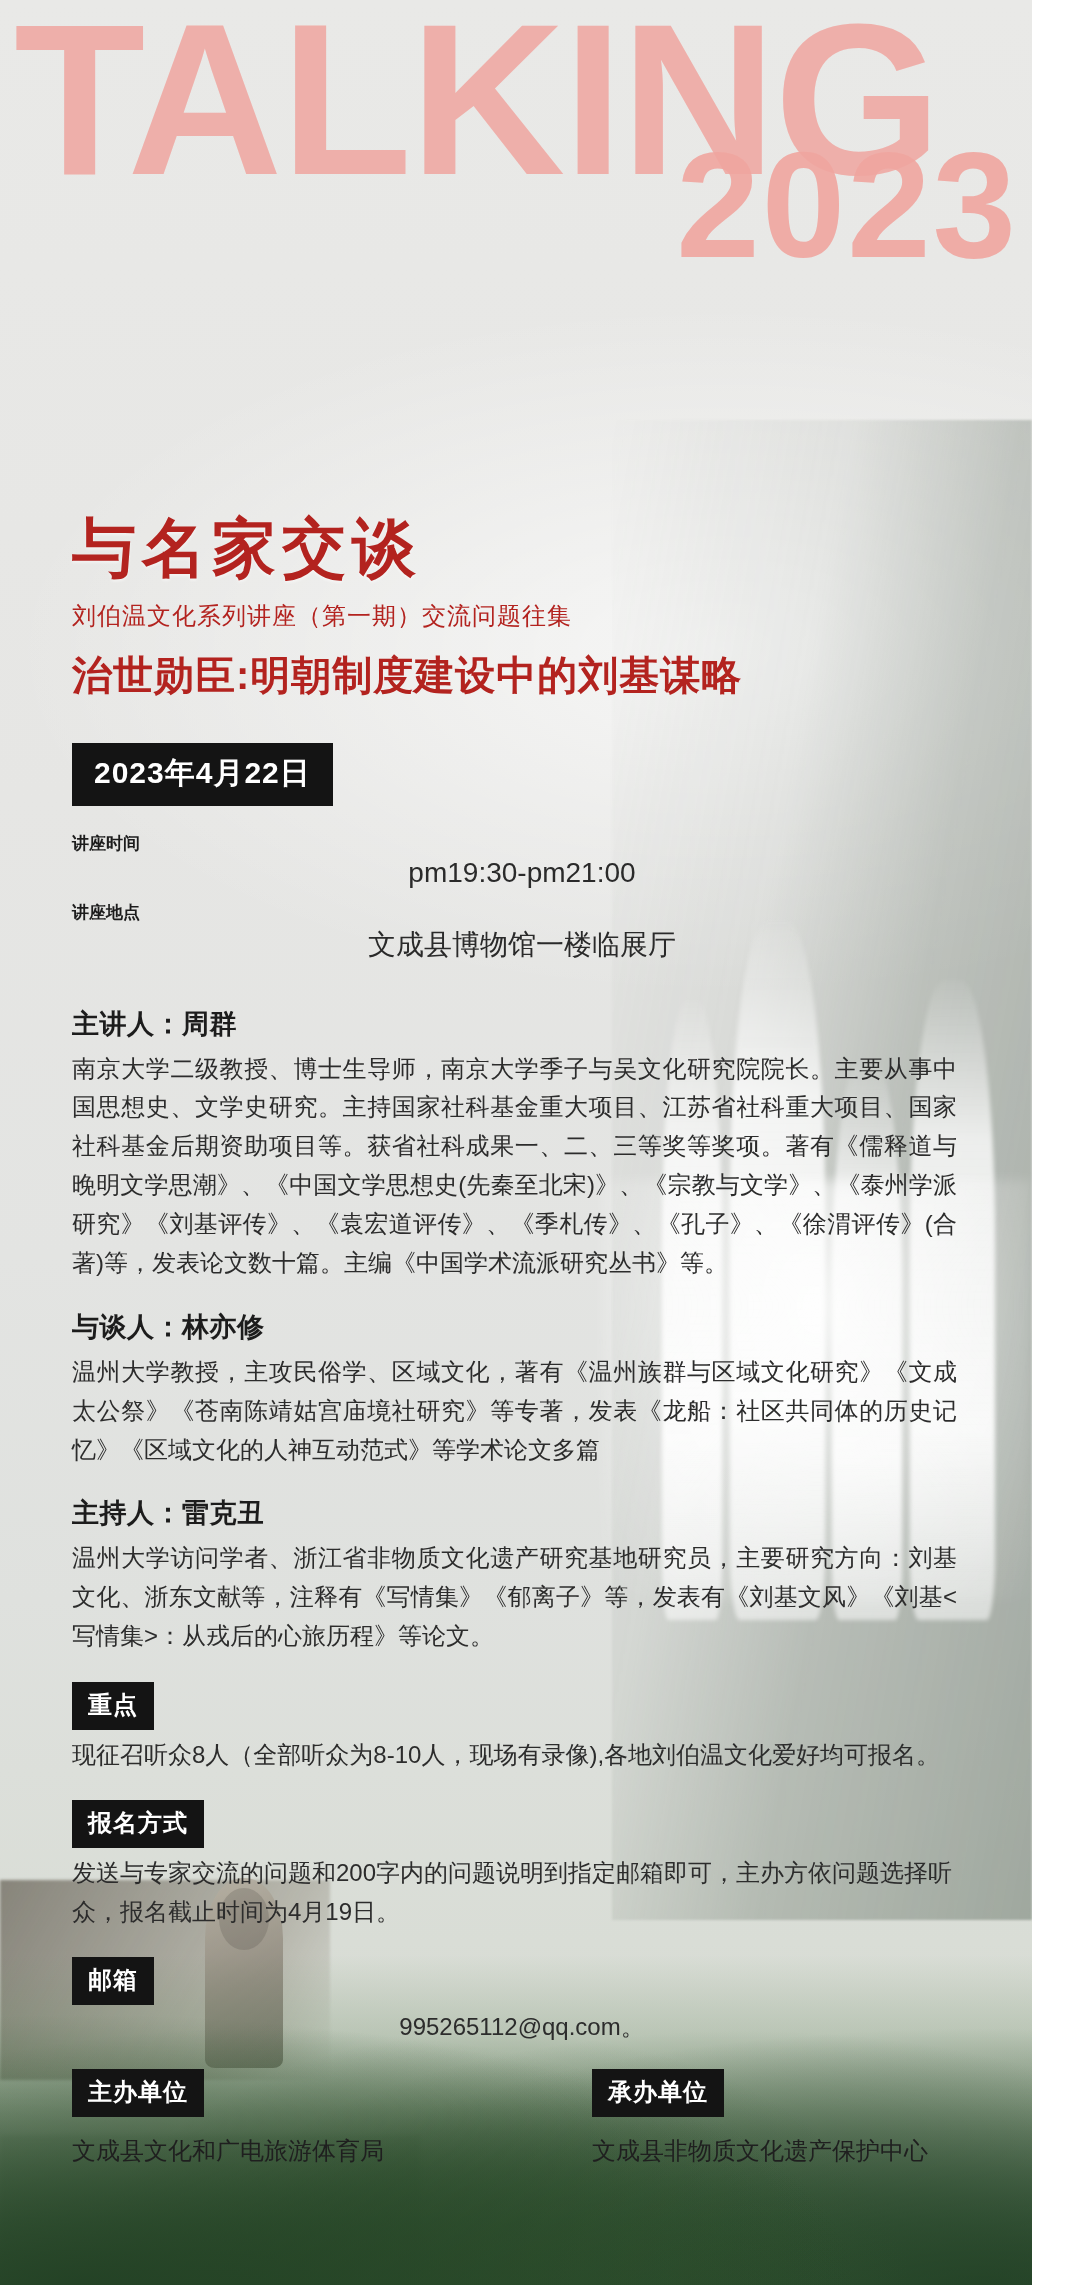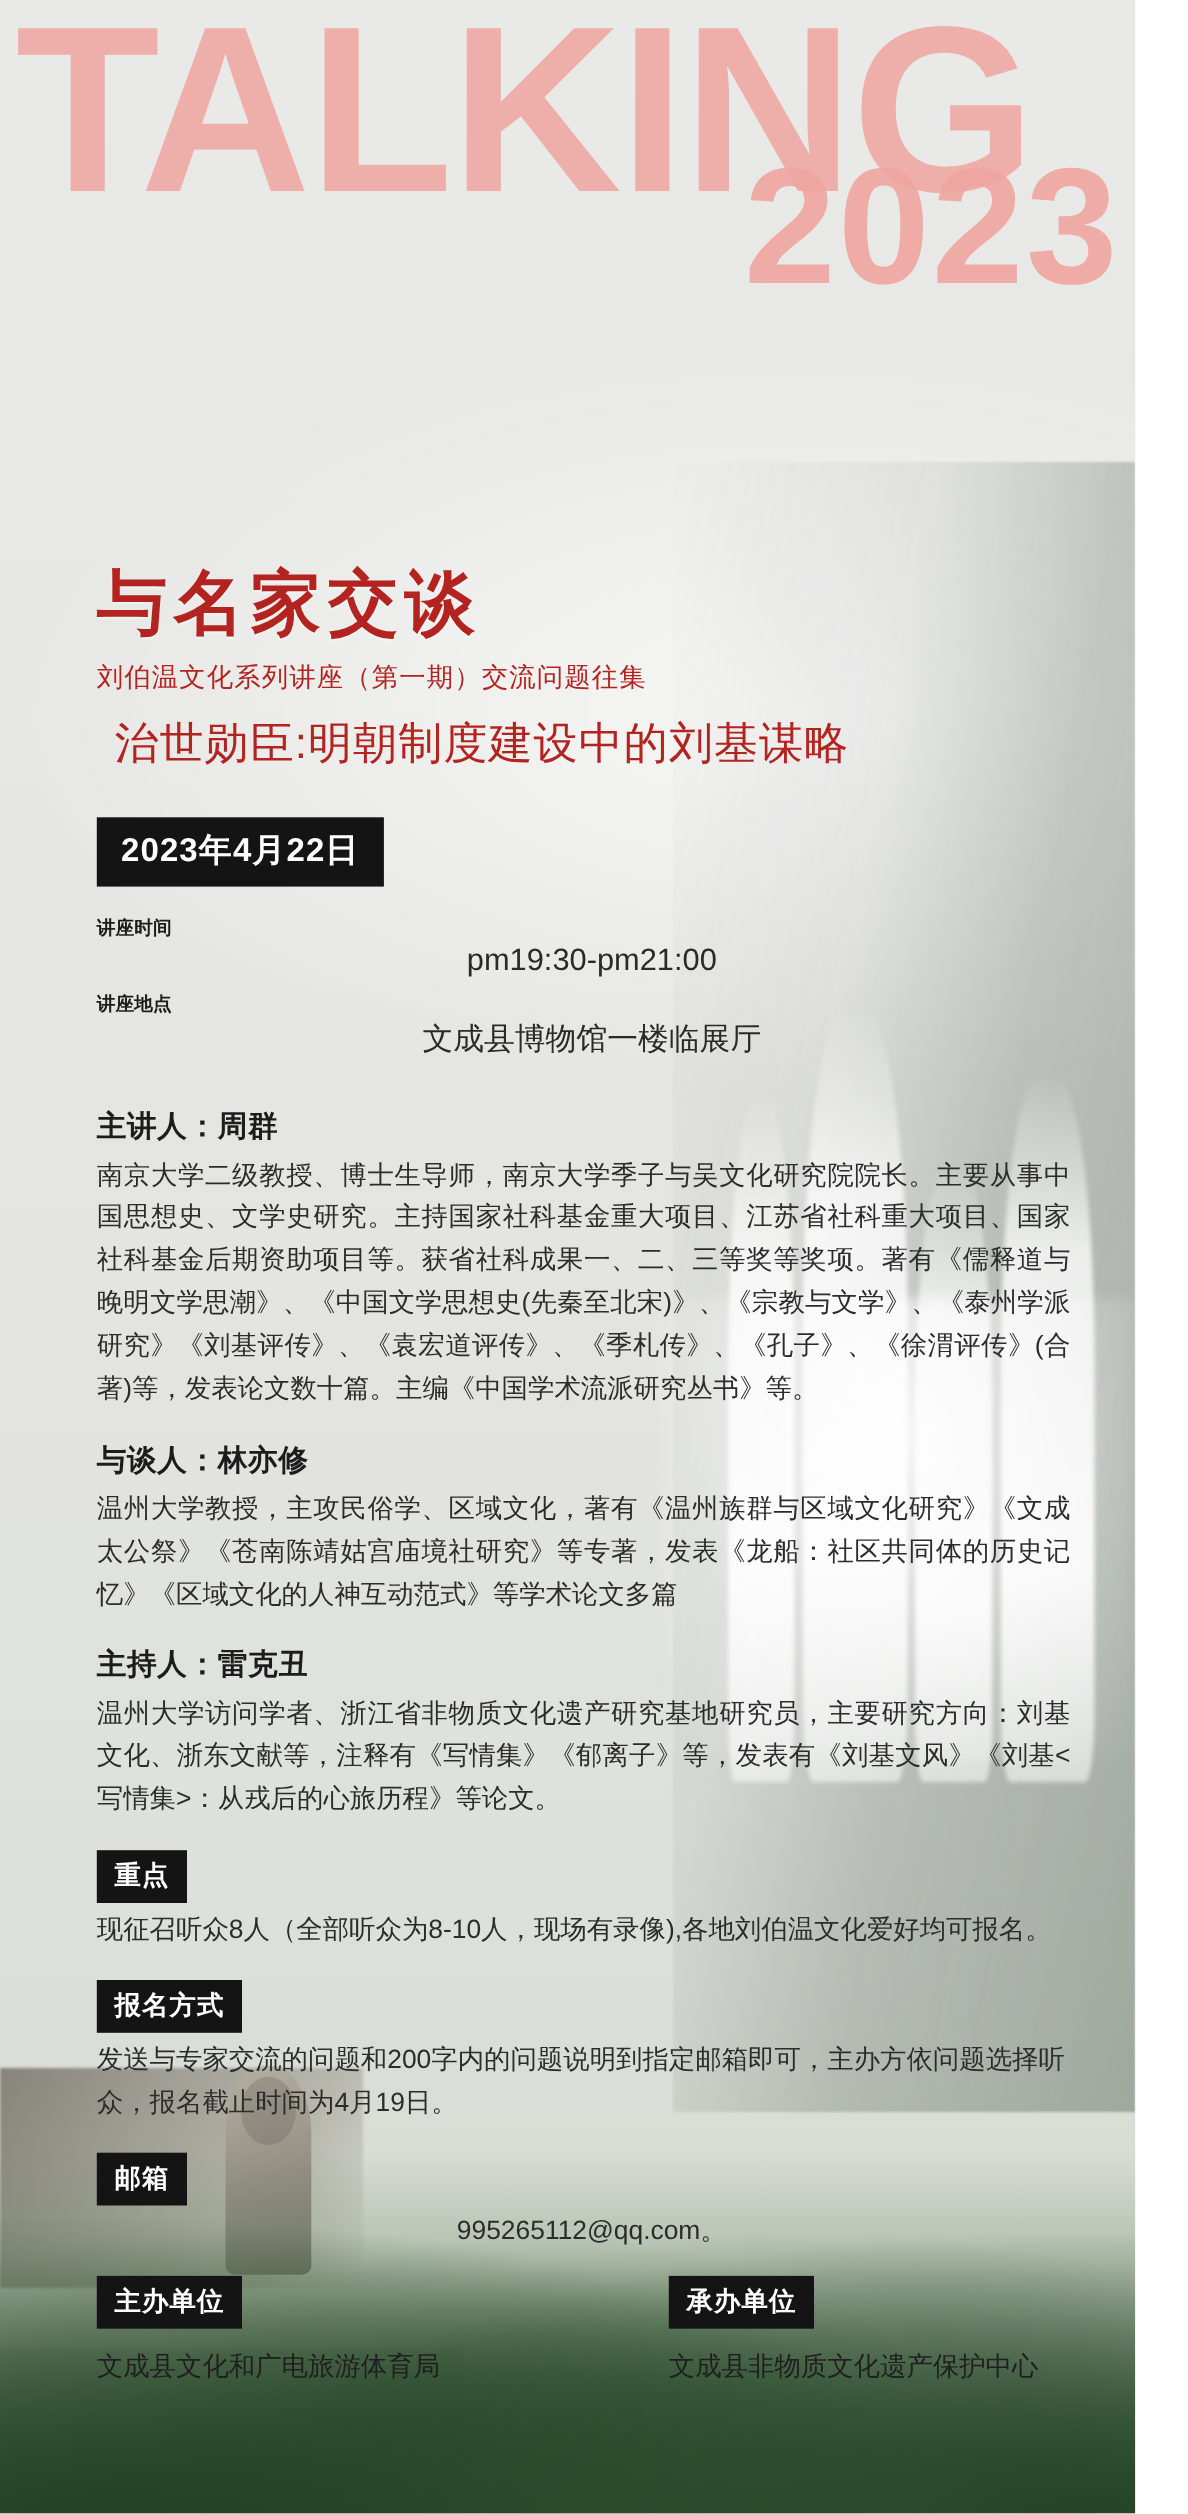--- a/index.html
+++ b/index.html
@@ -143,21 +143,21 @@
     font-size: 150px;
     letter-spacing: 2px;
     color: #f0a6a0;
     opacity: .9;
     line-height: 1;
   }
 
   
   .content {
     position: absolute;
-    left: 88px;
+    left: 72px;
     top: 512px;
     width: 900px;
   }
   .title-main {
     font-size: 64px;
     font-weight: bold;
     color: #b3231f;
     letter-spacing: 6px;
     line-height: 1.15;
     margin: 0 0 14px 0;
@@ -165,24 +165,24 @@
   }
   .title-sub {
     font-size: 24px;
     font-weight: normal;
     color: #b3231f;
     letter-spacing: 1px;
     margin: 0 0 16px 0;
   }
   .title-topic {
     font-size: 40px;
-    font-weight: normal;
+    font-weight: bold;
     color: #b3231f;
     letter-spacing: 1px;
-    margin: 0 0 40px 16px;
+    margin: 0 0 40px 0;
   }
   .date-badge {
     display: inline-block;
     background: #141414;
     color: #ffffff;
     font-size: 30px;
     font-weight: bold;
     padding: 10px 22px 12px 22px;
     letter-spacing: 1px;
     margin-bottom: 26px;

